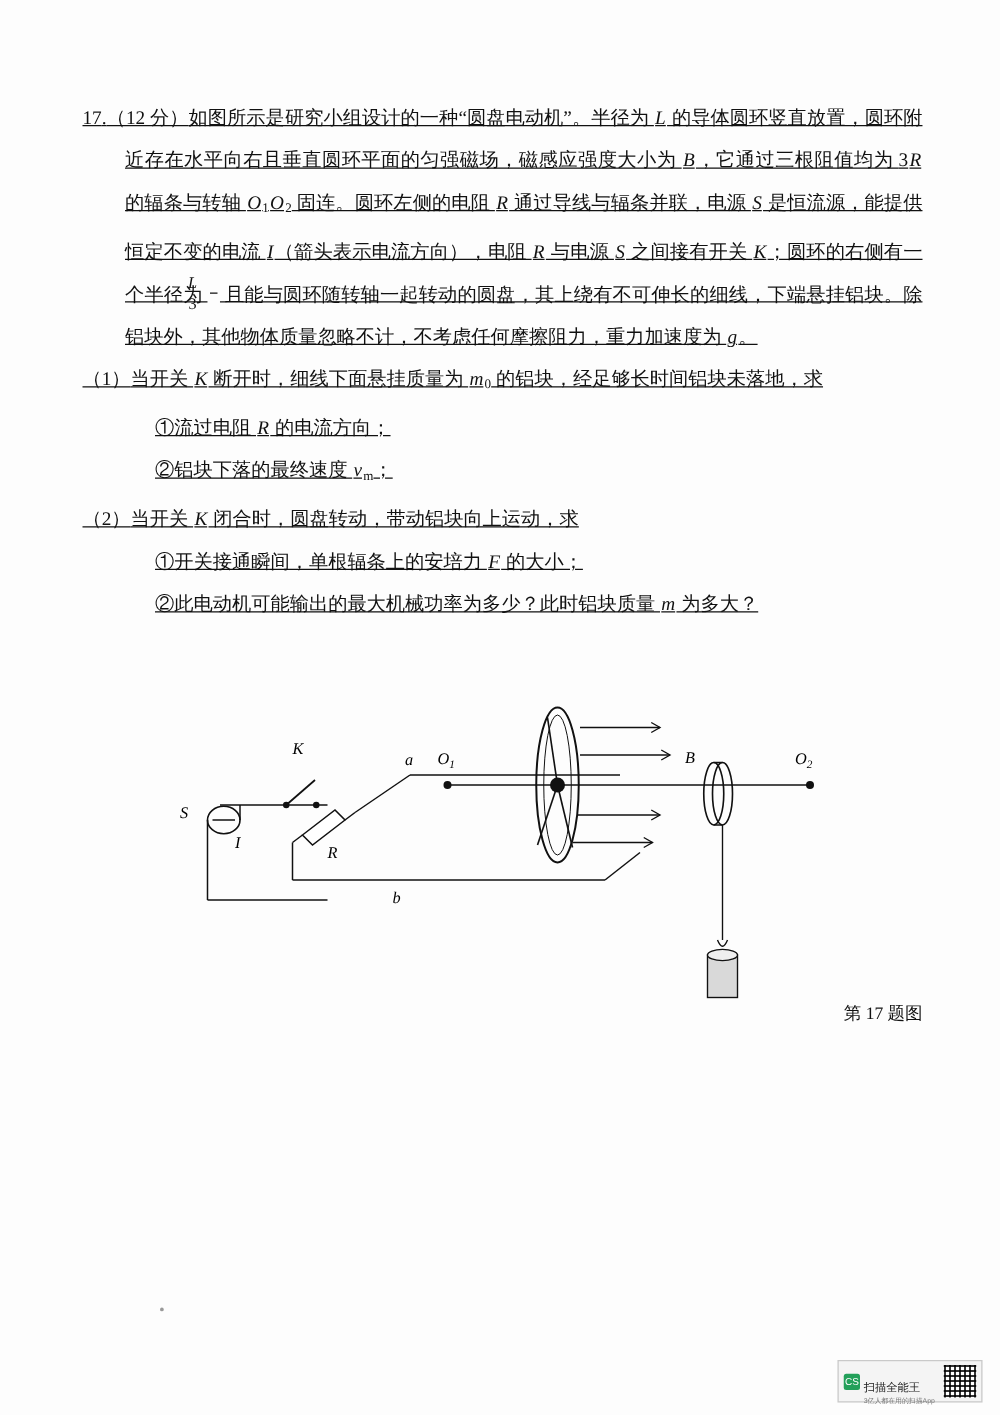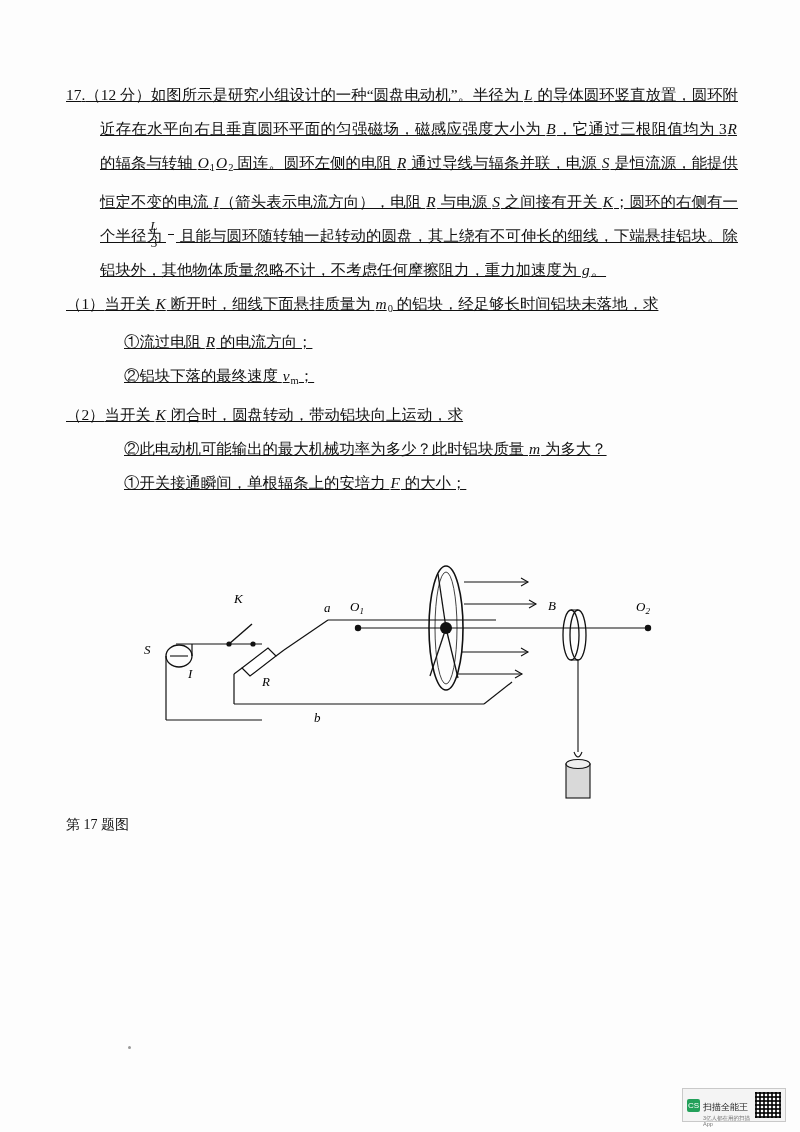--- a/index.html
+++ b/index.html
@@ -80,30 +80,30 @@
   .figure-wrap {
     position: absolute;
     left: 66px;
     top: 556px;
     width: 672px;
     height: 300px;
   }
   .fig-caption {
     position: absolute;
     left: 0;
-    top: 260px;
+    top: 246px;
     width: 672px;
-    text-align: left;
+    text-align: right;
     font-size: 14px;
   }
   .watermark {
     position: absolute;
     right: 14px;
     bottom: 10px;
-    width: 104px;
+    width: 116px;
     height: 34px;
     border: 1px solid #c9c9c9;
     background: #f4f4f4;
     display: flex;
     align-items: center;
     padding: 2px 4px;
     box-sizing: border-box;
   }
   .wm-badge {
     width: 13px;
@@ -169,24 +169,24 @@
       ①流过电阻 <i class="var">R</i> 的电流方向；
     </div>
     <div class="para subsub">
       ②铝块下落的最终速度 <i class="var">v</i><sub>m</sub>；
     </div>
 
     <div class="para hang">
       <span>（2）</span>当开关 <i class="var">K</i> 闭合时，圆盘转动，带动铝块向上运动，求
     </div>
     <div class="para subsub">
+      ①开关接通瞬间，单根辐条上的安培力 <i class="var">F</i> 的大小；
+    </div>
+    <div class="para subsub">
       ②此电动机可能输出的最大机械功率为多少？此时铝块质量 <i class="var">m</i> 为多大？
-    </div>
-    <div class="para subsub">
-      ①开关接通瞬间，单根辐条上的安培力 <i class="var">F</i> 的大小；
     </div>
 
   </div>
 
   <div class="figure-wrap">
     <svg width="672" height="260" viewBox="0 0 672 260">
 
       <g fill="none" stroke="#111" stroke-width="1.2">
 
         <path d="M110 88 L196 88"></path>

